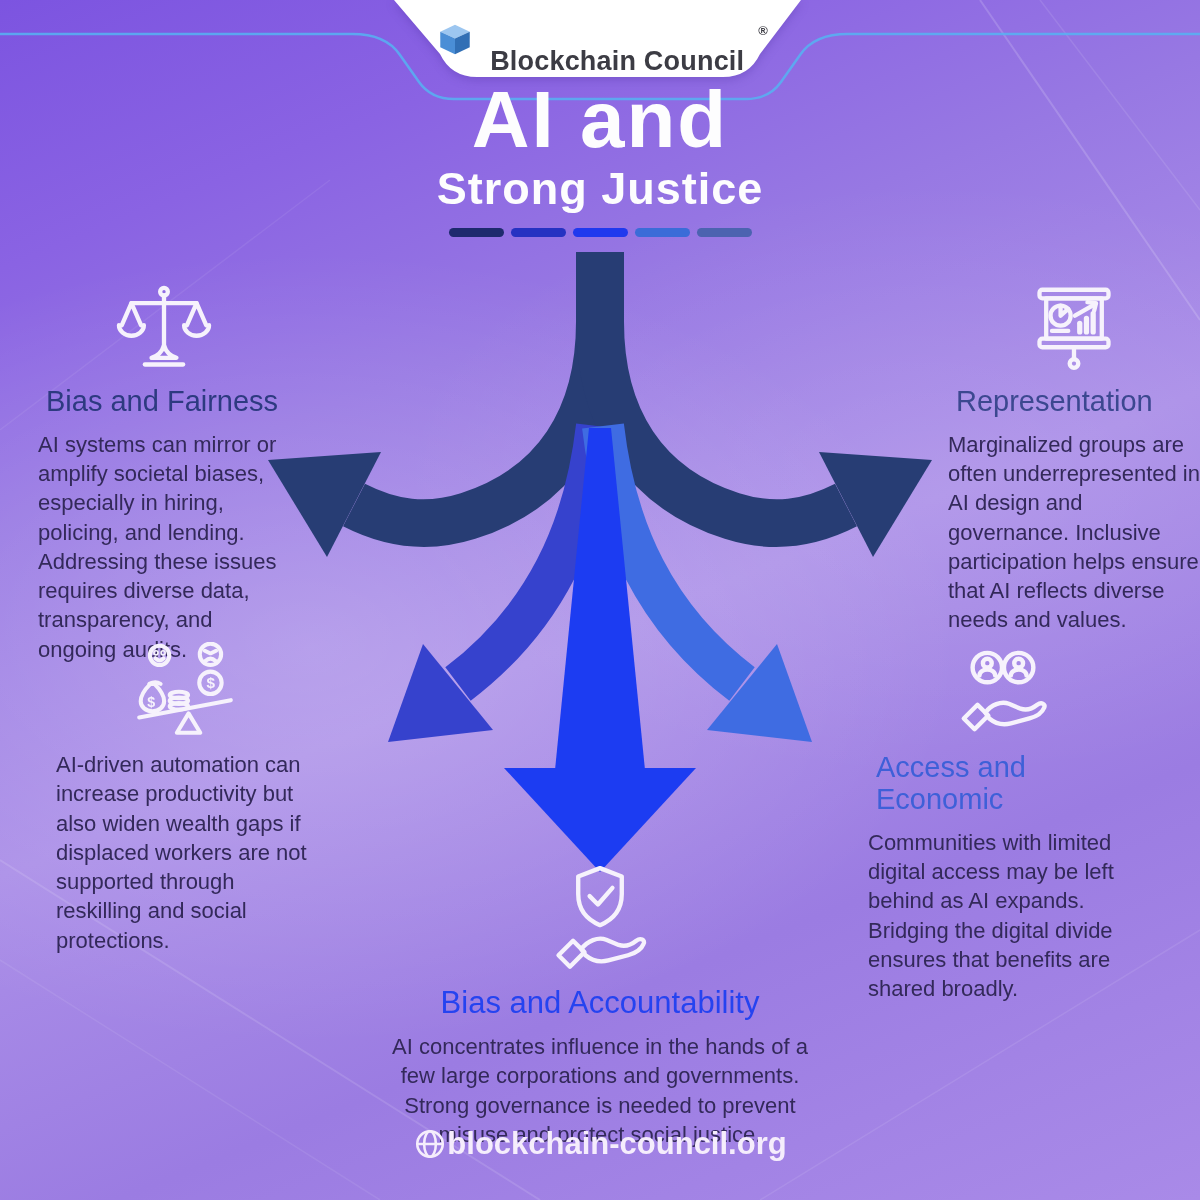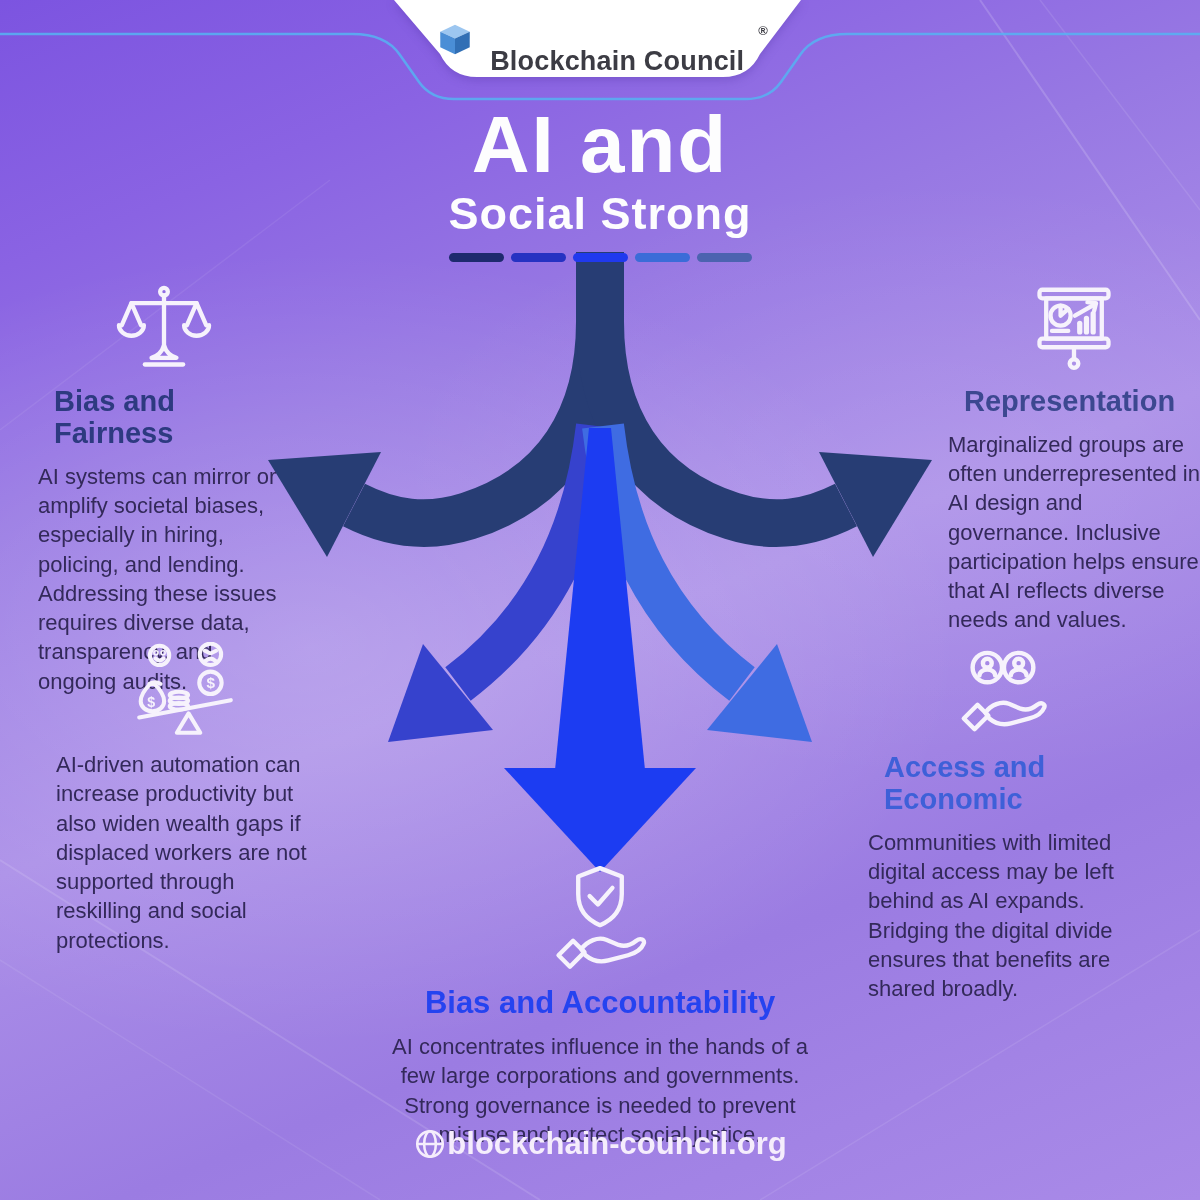--- a/index.html
+++ b/index.html
@@ -14,37 +14,37 @@
   .streaks{position:absolute;inset:0;pointer-events:none;}
   
   .badge-svg{position:absolute;top:0;left:0;}
   .logo-row{
     position:absolute;top:16px;left:0;width:100%;height:48px;
     display:flex;align-items:center;justify-content:center;gap:12px;
   }
   .brand-name{font-size:27px;font-weight:700;color:#3c3c44;letter-spacing:.2px;margin-top:43px;}
   .brand-reg{font-size:13px;font-weight:700;color:#3c3c44;vertical-align:super;position:relative;top:-10px;margin-left:2px;}
   
-  .title-block{position:absolute;top:105px;left:0;width:100%;text-align:center;color:#fdfdfe;}
+  .title-block{position:absolute;top:80px;left:0;width:100%;text-align:center;color:#fdfdfe;}
   .title-line1{font-size:80px;font-weight:700;letter-spacing:2px;line-height:1.0;}
   .title-line2{font-size:45px;font-weight:700;letter-spacing:1px;line-height:1.1;margin-top:4px;}
   .dash-row{display:flex;justify-content:center;gap:7px;margin-top:14px;}
   .dash-row span{width:55px;height:9px;border-radius:5px;display:block;}
   .dash-row span:nth-child(1){background:#1e2a6e;}
   .dash-row span:nth-child(2){background:#2632c2;}
   .dash-row span:nth-child(3){background:#2039ee;}
   .dash-row span:nth-child(4){background:#3b6cd8;}
   .dash-row span:nth-child(5){background:#4c63b0;}
   
   .arrows{position:absolute;top:0;left:0;pointer-events:none;}
   
   .section{position:absolute;}
   .icon-wrap{display:flex;justify-content:center;margin-bottom:10px;}
   .icon-wrap svg{stroke:#f6f2fc;fill:none;stroke-linecap:round;stroke-linejoin:round;}
-  .section h2{margin:0 16px 12px;font-size:29px;font-weight:700;line-height:1.1;}
+  .section h2{margin:0 8px 12px;font-size:29px;font-weight:400;line-height:1.1;}
   .section p{margin:0;font-size:22px;line-height:1.33;color:#33295a;}
   .s-bias{left:38px;top:284px;width:252px;}
   .s-bias h2{color:#2d3a80;}
   .s-repr{left:948px;top:284px;width:252px;}
   .s-repr h2{color:#3c4890;}
   .s-econ{left:56px;top:642px;width:258px;}
   .s-econ h2{color:#3231c6;}
   .s-access{left:868px;top:646px;width:268px;}
   .s-access h2{color:#3e60d8;}
   .s-power{left:380px;top:864px;width:440px;text-align:center;}
@@ -95,21 +95,21 @@
       <polygon points="50,2 82,17 50,32 18,17" fill="#9cc6f0"></polygon>
       <polygon points="18,17 50,32 50,66 18,51" fill="#4a8ed6"></polygon>
       <polygon points="82,17 50,32 50,66 82,51" fill="#316fb5"></polygon>
     </svg>
     <span class="brand-name">Blockchain Council</span>
       <span class="brand-reg">®</span>
   </div>
 
   <div class="title-block">
     <div class="title-line1">AI and</div>
-    <div class="title-line2">Social Strong</div>
+    <div class="title-line2">Strong Justice</div>
     <div class="dash-row">
       <span></span>
       <span></span>
       <span></span>
       <span></span>
       <span></span>
     </div>
   </div>
 
   <div class="section s-bias">

